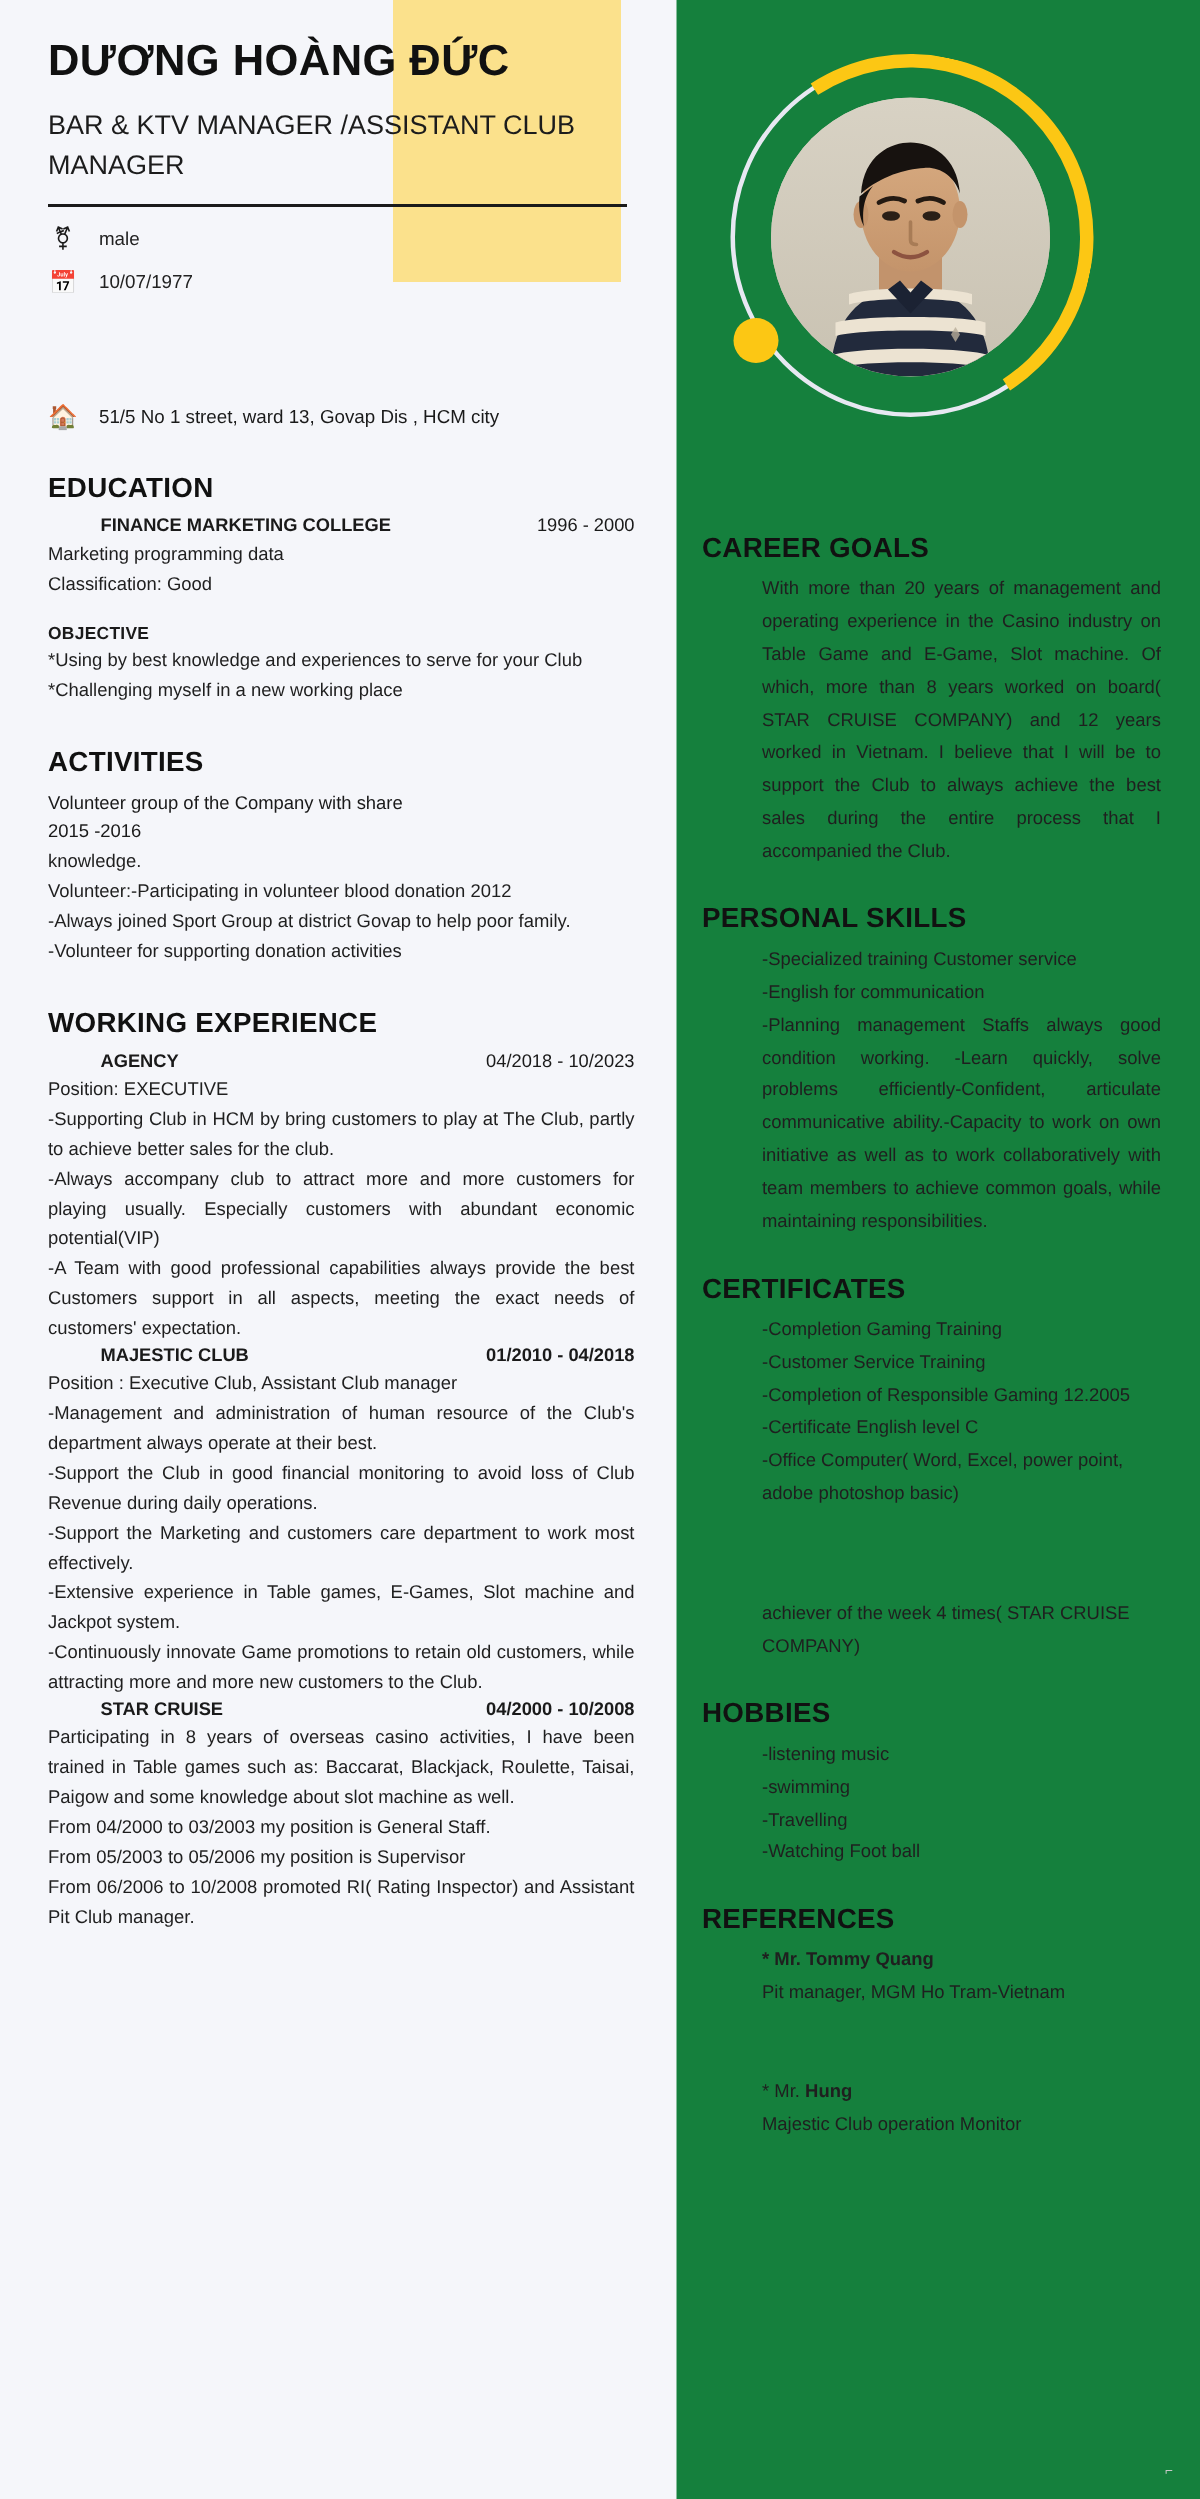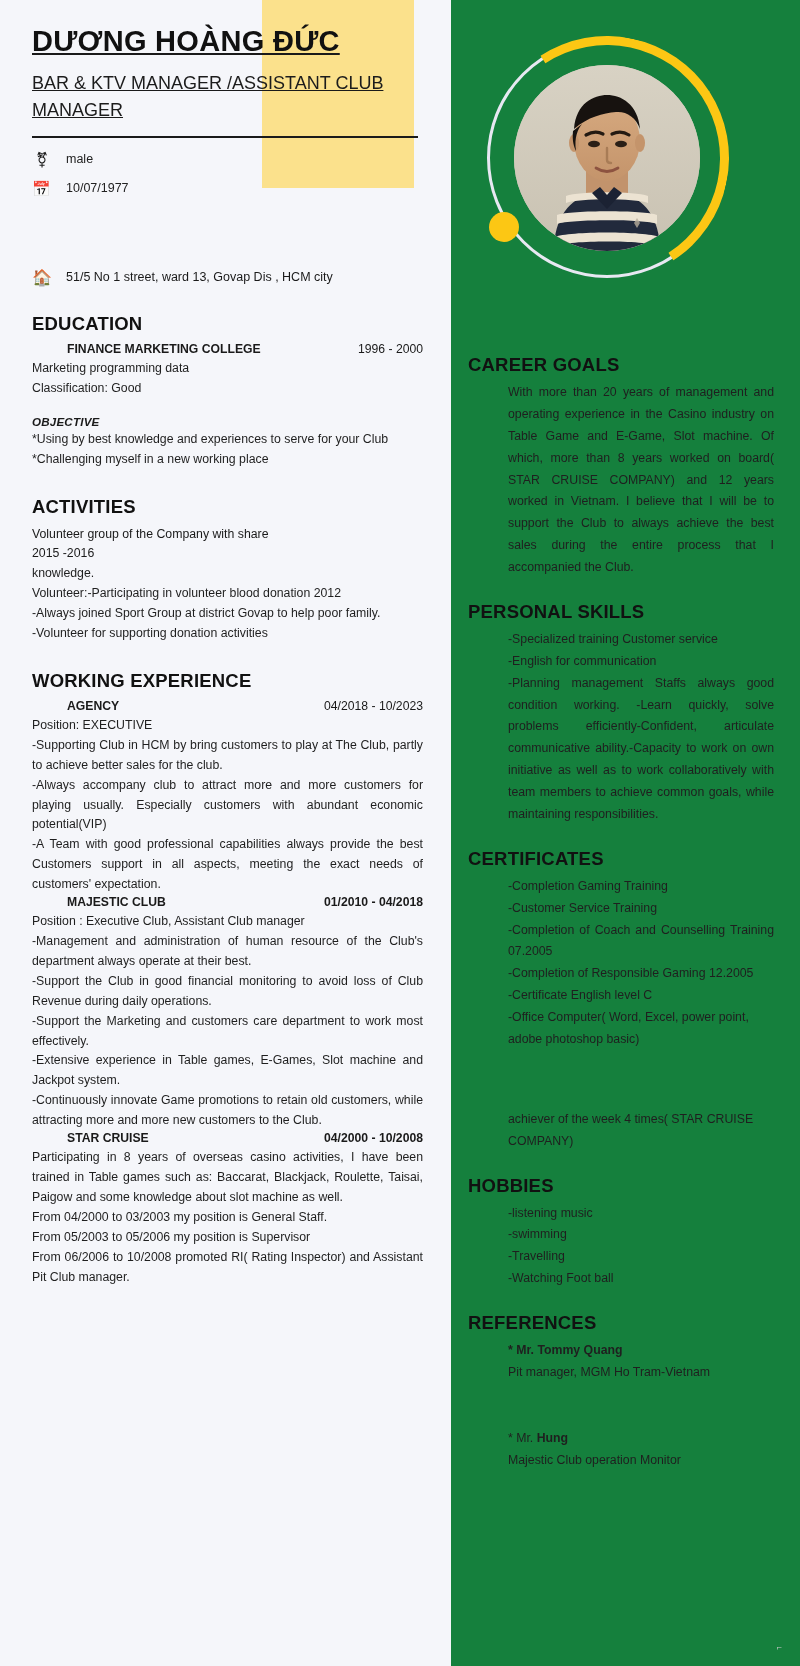--- a/index.html
+++ b/index.html
@@ -29,21 +29,21 @@
 
   
   .yellow-block {
     position: absolute;
     left: 262px; top: 0;
     width: 152px; height: 188px;
     background: #fbe18c;
     z-index: 1;
   }
 
-  .header-text { position: relative; z-index: 2; padding-top: 26px; text-decoration: underline; }
+  .header-text { position: relative; z-index: 2; padding-top: 26px; }
 
   .name {
     font-size: 29px;
     font-weight: bold;
     letter-spacing: 0.3px;
     line-height: 1.1;
     margin: 0 0 12px 0;
     color: #111;
   }
   .role {
@@ -113,21 +113,20 @@
     line-height: 1.62;
     margin: 0;
     color: #1f1f1f;
   }
   p.just { text-align: justify; }
   .mini-head {
     font-size: 11.6px;
     font-weight: bold;
     margin: 16px 0 2px 0;
     letter-spacing: .2px;
-    font-style: italic;
   }
 
   
   .act-row {
     display: flex;
     justify-content: space-between;
     font-size: 12.3px;
     line-height: 1.62;
     flex-direction: column;
   }
@@ -286,21 +285,20 @@
     <p class="line just">With more than 20 years of management and operating experience in the Casino industry on Table Game and E-Game, Slot machine. Of which, more than 8 years worked on board( STAR CRUISE COMPANY) and 12 years worked in Vietnam. I believe that I will be to support the Club to always achieve the best sales during the entire process that I accompanied the Club.</p>
 
     <h2 class="sec">PERSONAL SKILLS</h2>
     <p class="line">-Specialized training Customer service</p>
     <p class="line">-English for communication</p>
     <p class="line just">-Planning management Staffs always good condition working. -Learn quickly, solve problems efficiently-Confident, articulate communicative ability.-Capacity to work on own initiative as well as to work collaboratively with team members to achieve common goals, while maintaining responsibilities.</p>
 
     <h2 class="sec">CERTIFICATES</h2>
     <p class="line">-Completion Gaming Training</p>
     <p class="line">-Customer Service Training</p>
-    <p class="line just">-Completion of Coach and Counselling Training 07.2005</p>
     <p class="line just">-Completion of Responsible Gaming 12.2005</p>
     <p class="line">-Certificate English level C</p>
     <p class="line">-Office Computer( Word, Excel, power point, adobe photoshop basic)</p>
 
     <div style="height:58px"></div>
 
     <p class="line">achiever of the week 4 times( STAR CRUISE COMPANY)</p>
 
     <h2 class="sec">HOBBIES</h2>
     <p class="line">-listening music</p>

